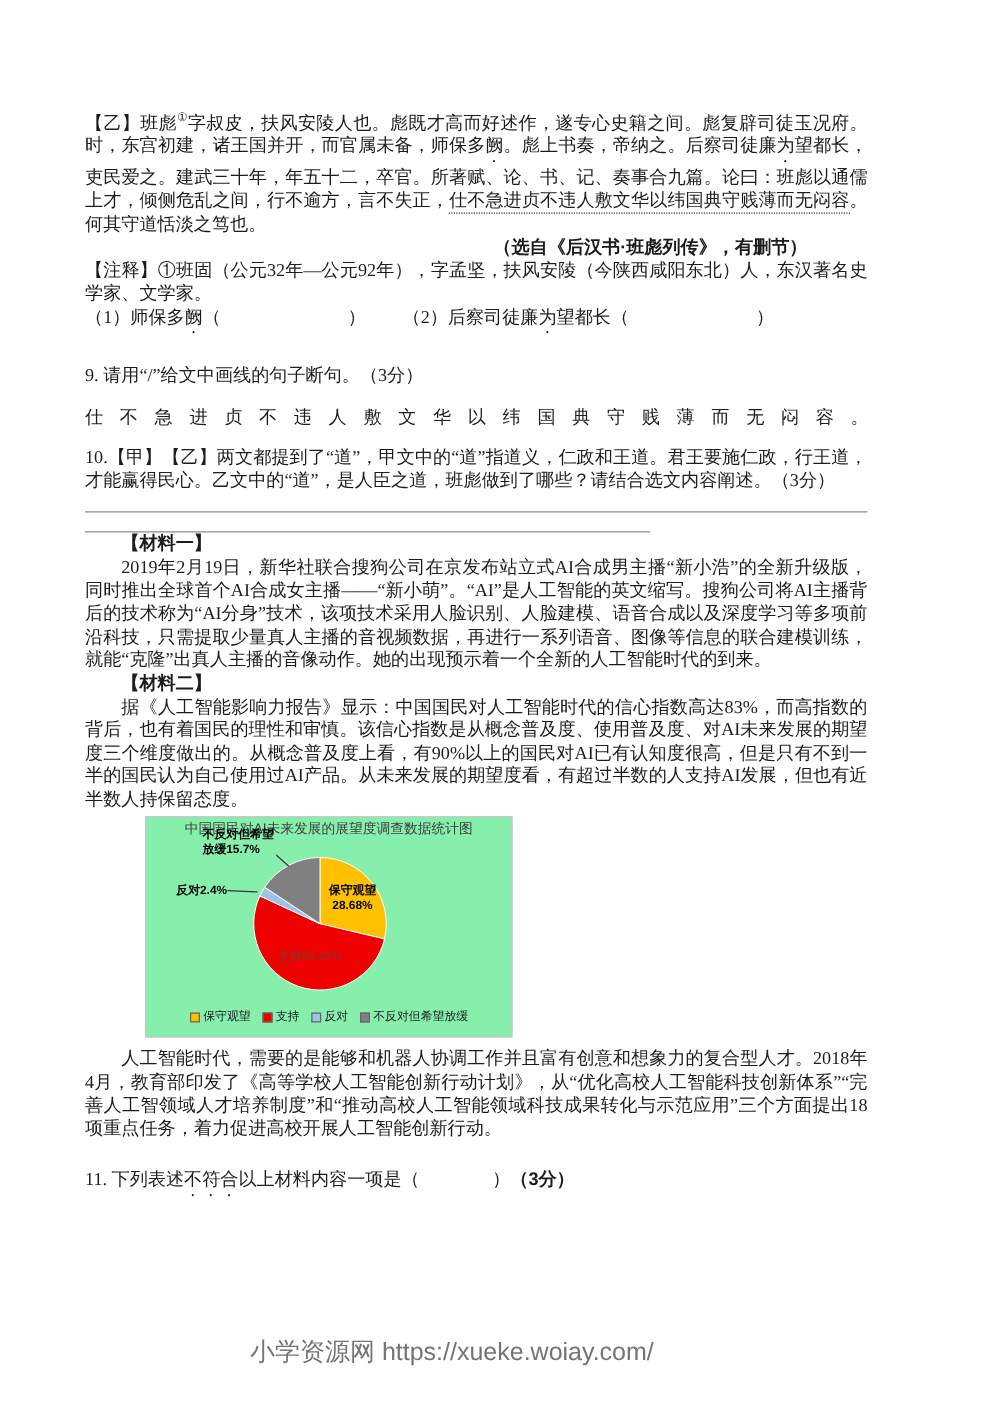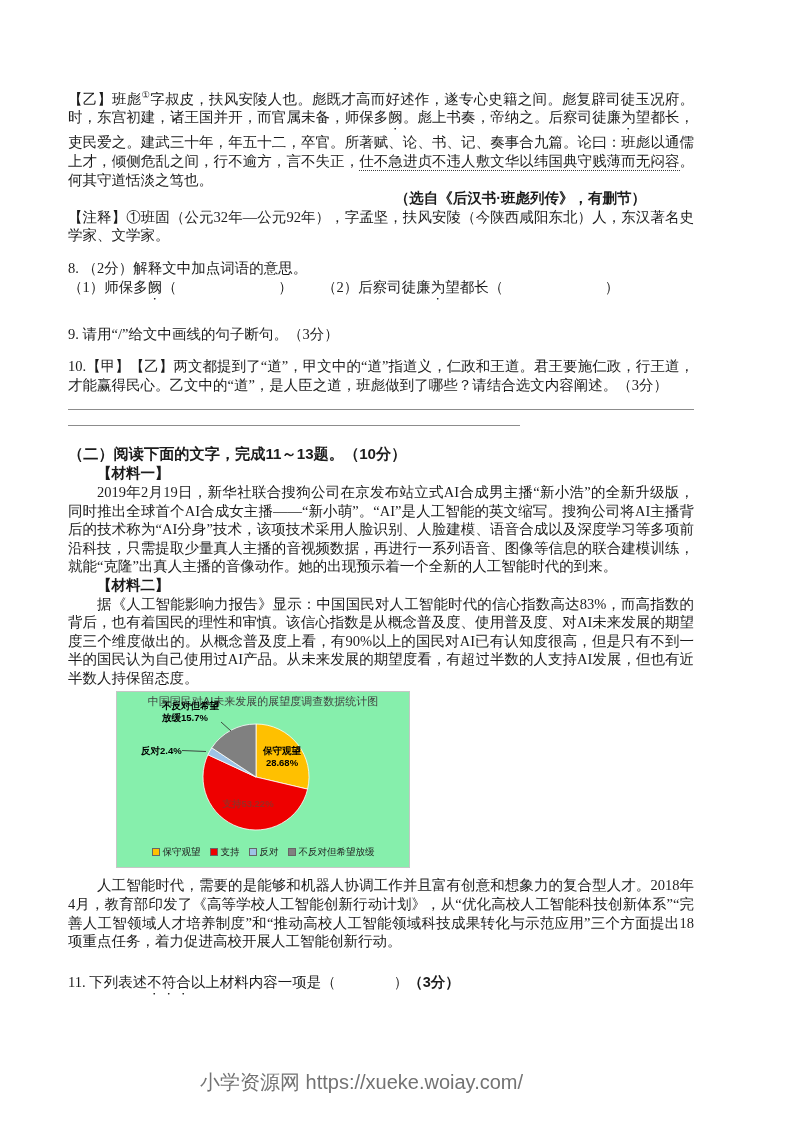--- a/index.html
+++ b/index.html
@@ -59,34 +59,33 @@
 <body>
 
 <div class="page">
 
   <p><span class="part-plain">【乙】班彪</span><span class="part-sup">①</span><span class="part-plain">字叔皮，扶风安陵人也。彪既才高而好述作，遂专心史籍之间。彪复辟司徒玉况府。时，东宫初建，诸王国并开，而官属未备，师保多</span><span class="part-dot">阙</span><span class="part-plain">。彪上书奏，帝纳之。后察司徒廉</span><span class="part-dot">为</span><span class="part-plain">望都长，吏民爱之。建武三十年，年五十二，卒官。所著赋、论、书、记、奏事合九篇。论曰：班彪以通儒上才，倾侧危乱之间，行不逾方，言不失正，</span><span class="part-wave">仕不急进贞不违人敷文华以纬国典守贱薄而无闷容</span><span class="part-plain">。何其守道恬淡之笃也。</span></p>
 
   <p class="source-line hei">（选自《后汉书·班彪列传》，有删节）</p>
 
   <p>【注释】①班固（公元32年—公元92年），字孟坚，扶风安陵（今陕西咸阳东北）人，东汉著名史学家、文学家。</p>
 
-  <p class="mt-q8">8. （2分）解释文中加点词语的意思。</p>
   <p>
     <span><span class="part-plain">（1）师保多</span><span class="part-dot">阙</span><span class="part-plain">（　　　　　　　）</span></span>
     <span style="display:inline-block;width:22px;"></span>
     <span><span class="part-plain">（2）后察司徒廉</span><span class="part-dot">为</span><span class="part-plain">望都长（　　　　　　　）</span></span>
   </p>
 
   <p class="mt-q9">9. 请用“/”给文中画线的句子断句。（3分）</p>
+  <p class="mt-sent spaced">仕不急进贞不违人敷文华以纬国典守贱薄而无闷容。</p>
 
   <p class="mt-q10">10.【甲】【乙】两文都提到了“道”，甲文中的“道”指道义，仁政和王道。君王要施仁政，行王道，才能赢得民心。乙文中的“道”，是人臣之道，班彪做到了哪些？请结合选文内容阐述。（3分）</p>
   <div class="answer-line"></div>
   <div class="answer-line short"></div>
 
-  <p class="mt-sec hei sec-heading">（二）阅读下面的文字，完成11～13题。（10分）</p>
 
   <p class="hei mat-label">【材料一】</p>
   <p class="mat-text">2019年2月19日，新华社联合搜狗公司在京发布站立式AI合成男主播“新小浩”的全新升级版，同时推出全球首个AI合成女主播——“新小萌”。“AI”是人工智能的英文缩写。搜狗公司将AI主播背后的技术称为“AI分身”技术，该项技术采用人脸识别、人脸建模、语音合成以及深度学习等多项前沿科技，只需提取少量真人主播的音视频数据，再进行一系列语音、图像等信息的联合建模训练，就能“克隆”出真人主播的音像动作。她的出现预示着一个全新的人工智能时代的到来。</p>
 
   <p class="hei mat-label">【材料二】</p>
   <p class="mat-text">据《人工智能影响力报告》显示：中国国民对人工智能时代的信心指数高达83%，而高指数的背后，也有着国民的理性和审慎。该信心指数是从概念普及度、使用普及度、对AI未来发展的期望度三个维度做出的。从概念普及度上看，有90%以上的国民对AI已有认知度很高，但是只有不到一半的国民认为自己使用过AI产品。从未来发展的期望度看，有超过半数的人支持AI发展，但也有近半数人持保留态度。</p>
 
   <div class="chart-box">
     <div class="chart-title">中国国民对AI未来发展的展望度调查数据统计图</div>
     <svg class="pie-svg" width="292" height="175" viewBox="0 0 292 175" xmlns="http://www.w3.org/2000/svg">

